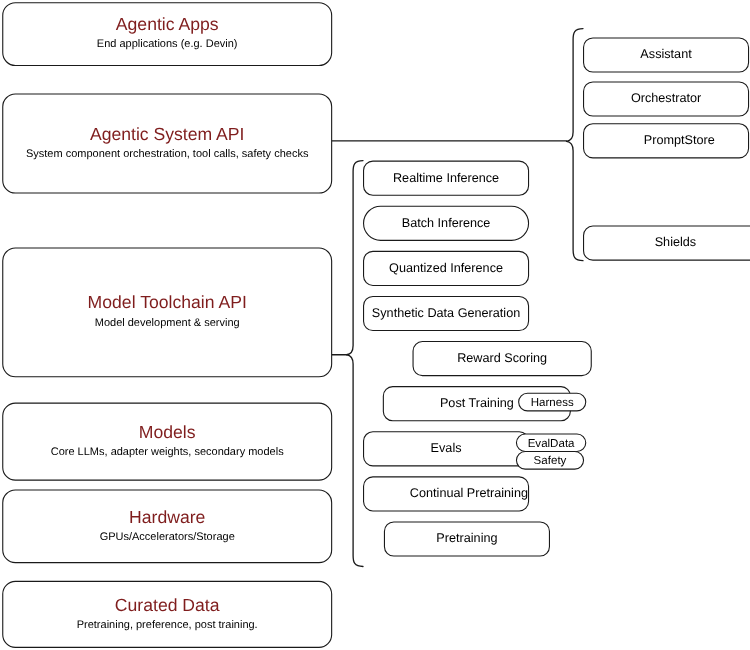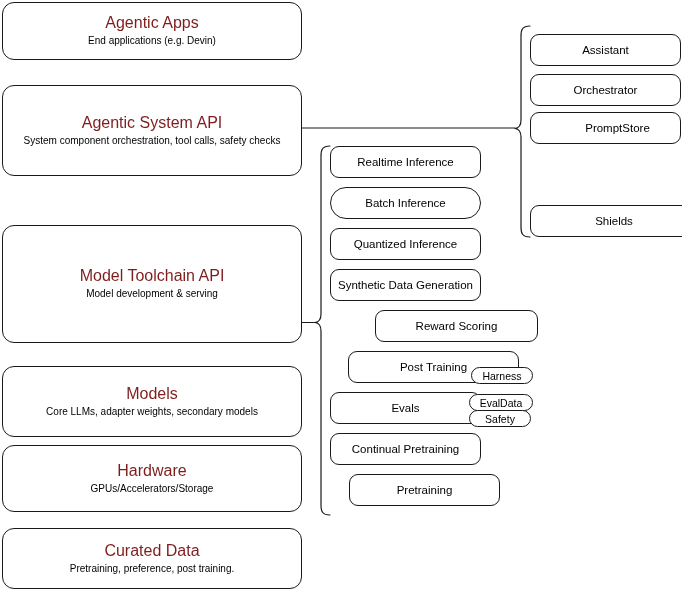--- a/index.html
+++ b/index.html
@@ -159,28 +159,28 @@
   </div>
   <div class="node cap-box" style="left:330px; top:310px; width:163px;margin-left:45px;">
     <div class="cap-label">Reward Scoring</div>
   </div>
   <div class="node cap-box" style="left:348px; top:351px; width:171px;">
     <div class="cap-label">Post Training</div>
   </div>
   <div class="node cap-box" style="left:330px; top:392px; width:151px;">
     <div class="cap-label">Evals</div>
   </div>
-  <div class="node cap-box" style="left:330px; top:433px; width:151px;">
+  <div class="node cap-box" style="left:330px; top:433px; width:151px;align-items:flex-end;">
     <div class="cap-label">Continual Pretraining</div>
   </div>
   <div class="node cap-box" style="left:330px; top:474px; width:151px;margin-left:19px;">
     <div class="cap-label">Pretraining</div>
   </div>
 
-  <div class="pill" style="left:471px; top:367px; width:62px; z-index:5;">
+  <div class="pill" style="left:471px; top:357px; width:62px; z-index:5;">
     <div class="pill-label">Harness</div>
   </div>
   <div class="pill" style="left:469px; top:394px; width:64px; z-index:6;">
     <div class="pill-label">EvalData</div>
   </div>
   <div class="pill" style="left:469px; top:410px; width:62px; z-index:7;">
     <div class="pill-label">Safety</div>
   </div>
 
   <div class="node cap-box" style="left:530px; top:34px; width:151px;">

